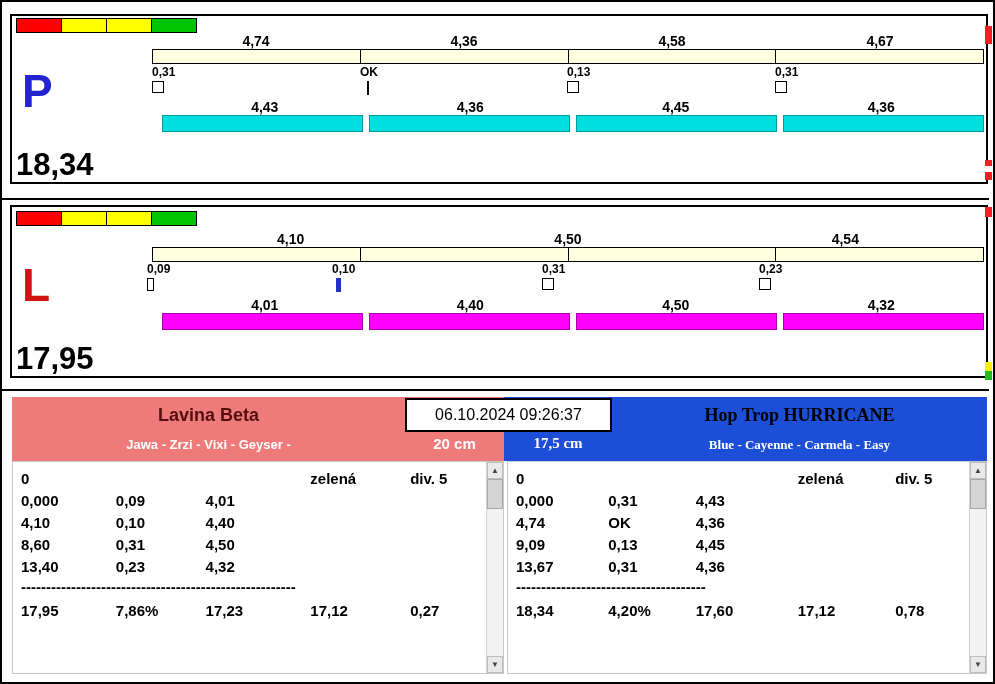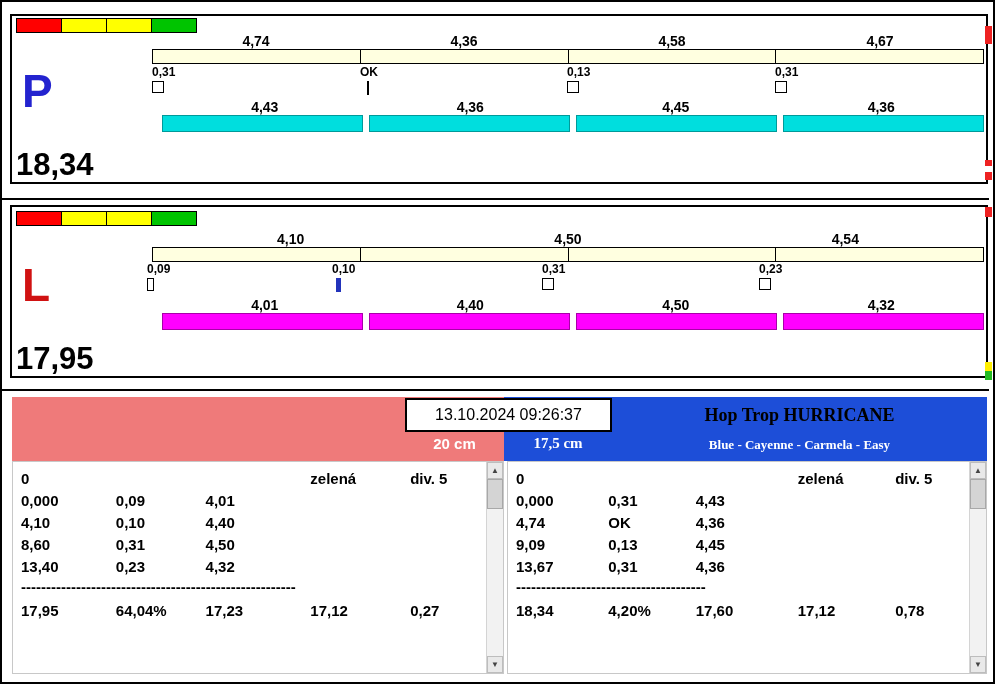--- a/index.html
+++ b/index.html
@@ -220,28 +220,30 @@
       <div class="runseg"></div>
     </div>
 
     <div class="lane-letter">L</div>
     <div class="lane-total">17,95</div>
   </div>
 
   <div class="hline" style="top:387px"></div>
 
   <div class="teamheader" id="th-left">
+    <div class="teamname">Lavina Beta</div>
+    <div class="teamdogs">Jawa - Zrzi - Vixi - Geyser -</div>
     <div class="jumpheight">20 cm</div>
   </div>
   <div class="teamheader" id="th-right">
     <div class="teamname">Hop Trop HURRICANE</div>
     <div class="teamdogs">Blue - Cayenne - Carmela - Easy</div>
     <div class="jumpheight">17,5 cm</div>
   </div>
-  <div class="timestamp">13.10.2024 09:26:37</div>
+  <div class="timestamp">06.10.2024 09:26:37</div>
 
   <div class="tablepanel" id="tbl-left">
     <div class="tbody">
       <div class="trow">
         <span class="tc c0">0</span>
         <span class="tc c1"></span>
         <span class="tc c2"></span>
         <span class="tc c3">zelená</span>
         <span class="tc c4">div. 5</span>
       </div>
@@ -269,21 +271,21 @@
       <div class="trow">
         <span class="tc c0">13,40</span>
         <span class="tc c1">0,23</span>
         <span class="tc c2">4,32</span>
         <span class="tc c3"></span>
         <span class="tc c4"></span>
       </div>
       <div class="seprow">-------------------------------------------------------</div>
       <div class="trow">
         <span class="tc c0">17,95</span>
-        <span class="tc c1">64,04%</span>
+        <span class="tc c1">7,86%</span>
         <span class="tc c2">17,23</span>
         <span class="tc c3">17,12</span>
         <span class="tc c4">0,27</span>
       </div>
     </div>
     <div class="vscroll">
       <div class="sarrow up">▲</div>
       <div class="sthumb"></div>
       <div class="sarrow down">▼</div>
     </div>

